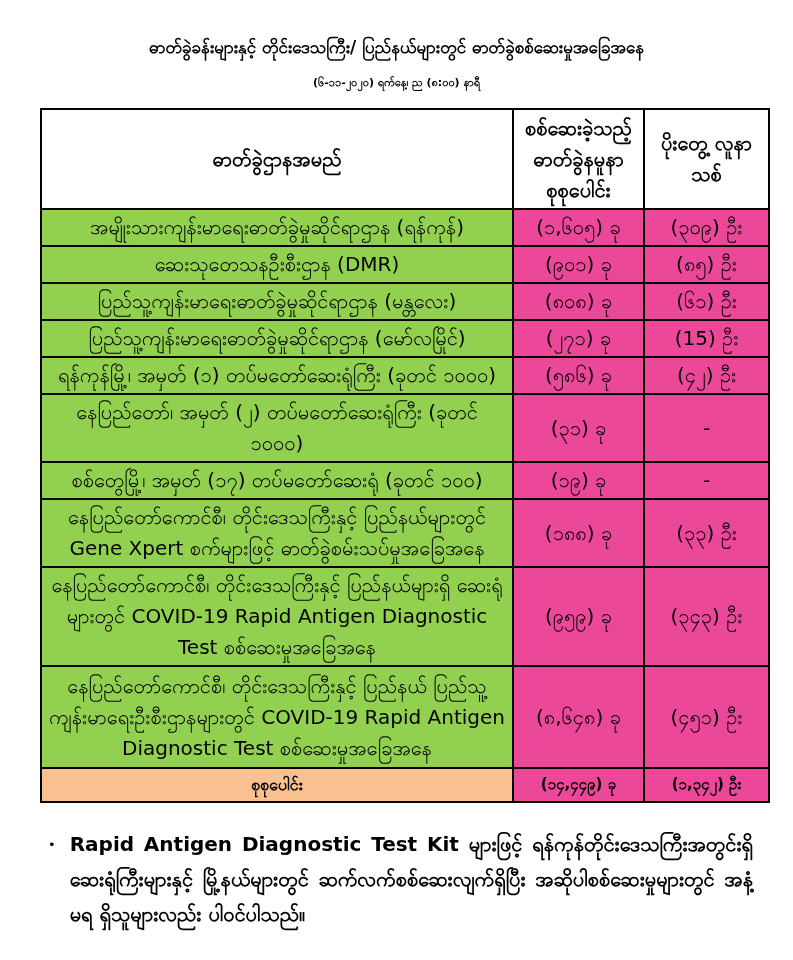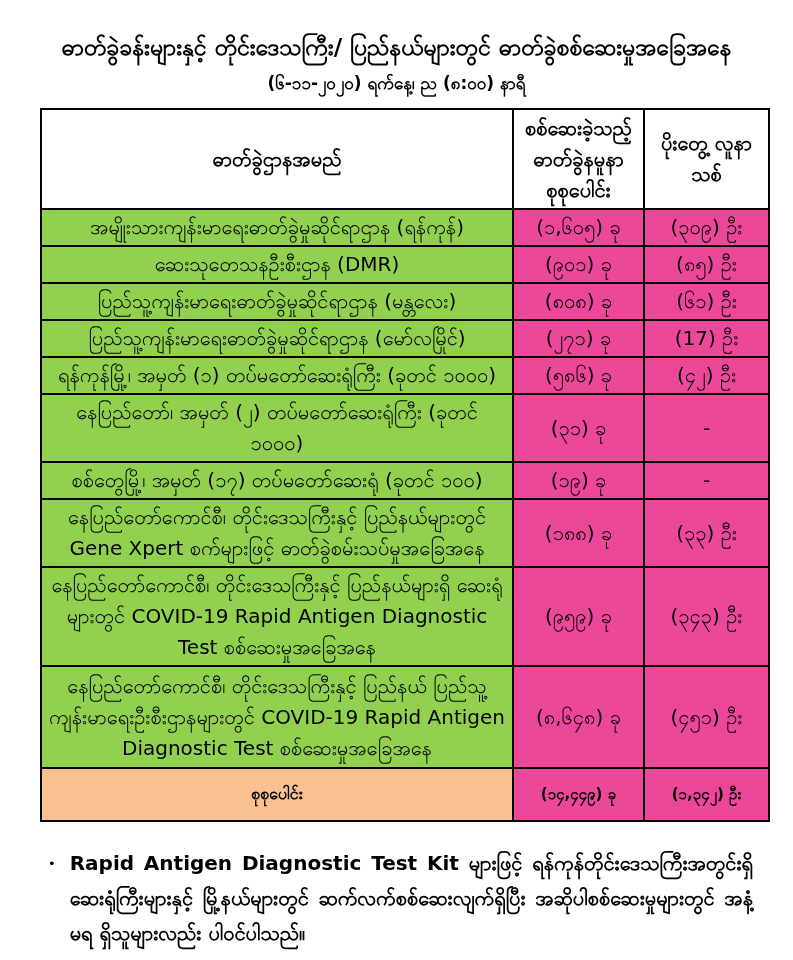--- a/index.html
+++ b/index.html
@@ -16,25 +16,25 @@
     box-sizing: border-box;
     position: relative;
     background: #ffffff;
   }
   .title-block {
     padding-top: 30px;
     text-align: center;
     font-weight: bold;
   }
   .title-line1 {
-    font-size: 23px;
+    font-size: 17px;
     line-height: 34px;
   }
   .title-line2 {
-    font-size: 17px;
+    font-size: 11px;
     line-height: 38px;
   }
   table.report {
     margin-left: 40px;
     margin-top: 6px;
     width: 728px;
     border-collapse: collapse;
     table-layout: fixed;
   }
   table.report th, table.report td {
@@ -51,21 +51,21 @@
   col.c-samples { width: 131px; }
   col.c-pos { width: 125px; }
   tr.head-row { height: 100px; }
   tr.head-row th { font-weight: bold; background: #ffffff; }
   td.lab-cell { background: var(--green, #92D050); }
   td.num-cell { background: #ec4899; white-space: nowrap; }
   tr.r-single { height: 21px; }
   tr.r-two    { height: 57px; border-radius: 20px; }
   tr.r-three  { height: 78px; }
   tr.r-three-b{ height: 102px; }
-  tr.total-row { height: 53px; font-weight: bold; padding-left: 44px; }
+  tr.total-row { height: 34px; font-weight: bold; padding-left: 44px; }
   tr.total-row td.total-label { background: var(--orange, #FAC090); font-size: 16px; }
   tr.total-row td.num-cell { font-size: 15px; }
   .footnote {
     margin: 24px 40px 0 48px;
     display: flex;
     align-items: flex-start;
   }
   .bullet {
     font-size: 13px;
     line-height: 35px;
@@ -115,21 +115,21 @@
         <td class="num-cell">(၈၅) ဦး</td>
       </tr>
       <tr class="r-single">
         <td class="lab-cell">ပြည်သူ့ကျန်းမာရေးဓာတ်ခွဲမှုဆိုင်ရာဌာန (မန္တလေး)</td>
         <td class="num-cell">(၈၀၈) ခု</td>
         <td class="num-cell">(၆၁) ဦး</td>
       </tr>
       <tr class="r-single">
         <td class="lab-cell">ပြည်သူ့ကျန်းမာရေးဓာတ်ခွဲမှုဆိုင်ရာဌာန (မော်လမြိုင်)</td>
         <td class="num-cell">(၂၇၁) ခု</td>
-        <td class="num-cell">(17) ဦး</td>
+        <td class="num-cell">(15) ဦး</td>
       </tr>
       <tr class="r-single">
         <td class="lab-cell">ရန်ကုန်မြို့၊ အမှတ် (၁) တပ်မတော်ဆေးရုံကြီး (ခုတင် ၁၀၀၀)</td>
         <td class="num-cell">(၅၈၆) ခု</td>
         <td class="num-cell">(၄၂) ဦး</td>
       </tr>
       <tr class="r-single">
         <td class="lab-cell">နေပြည်တော်၊ အမှတ် (၂) တပ်မတော်ဆေးရုံကြီး (ခုတင် ၁၀၀၀)</td>
         <td class="num-cell">(၃၁) ခု</td>
         <td class="num-cell">-</td>

